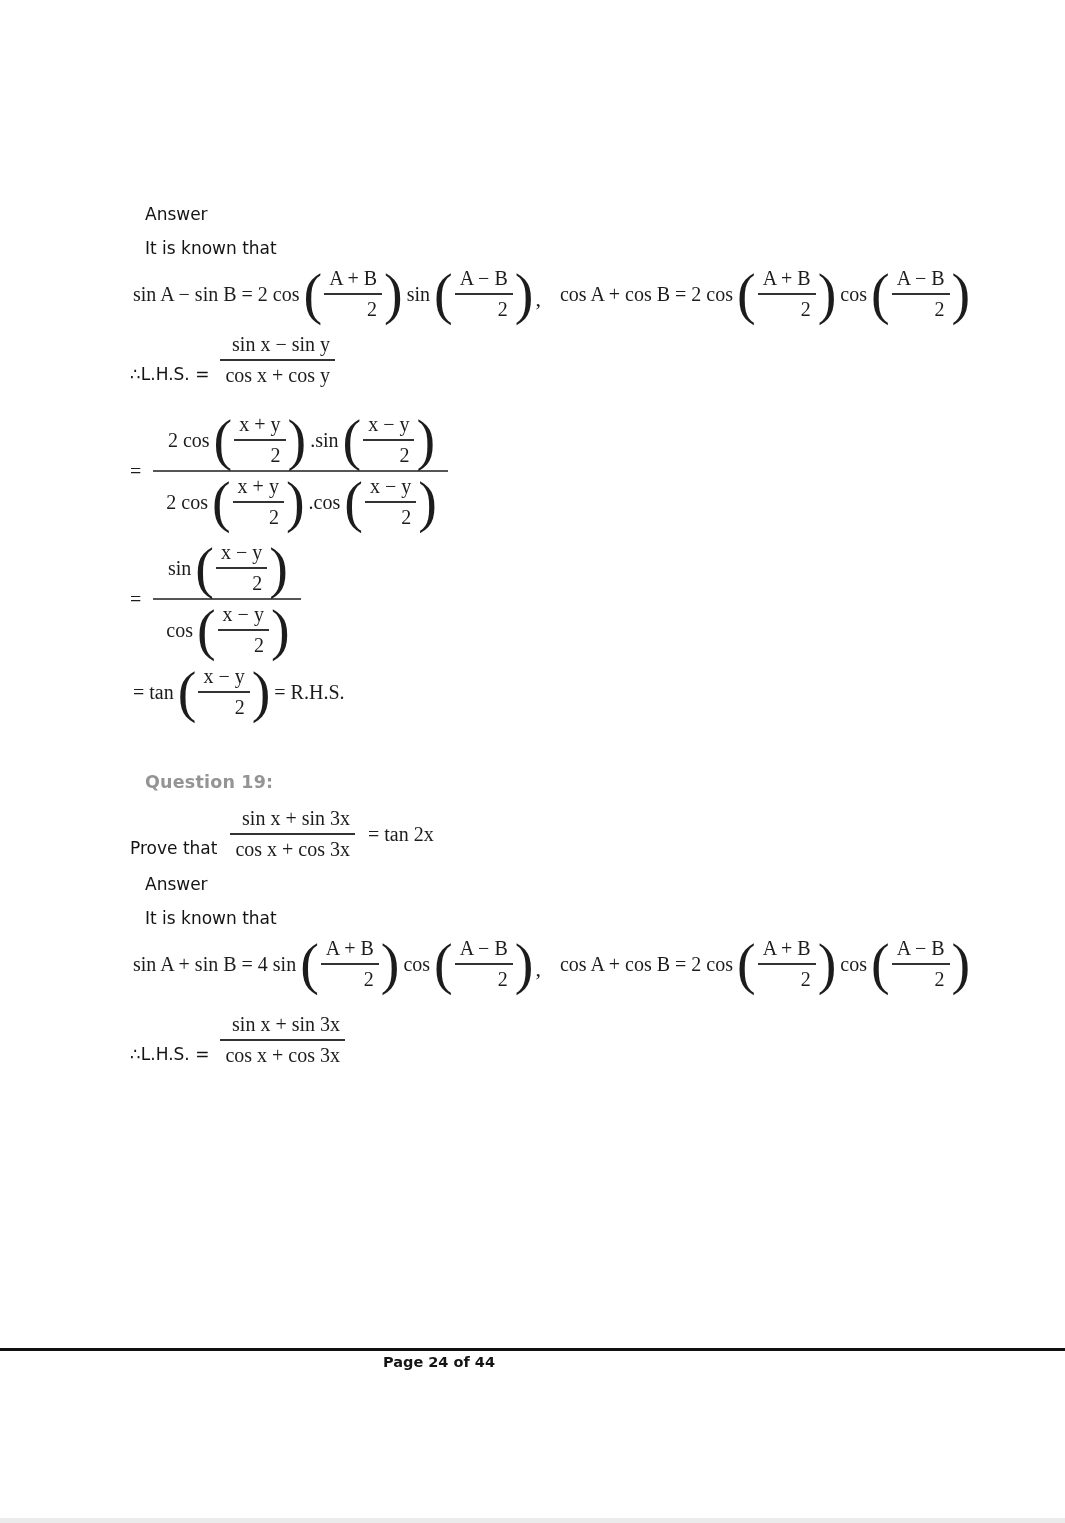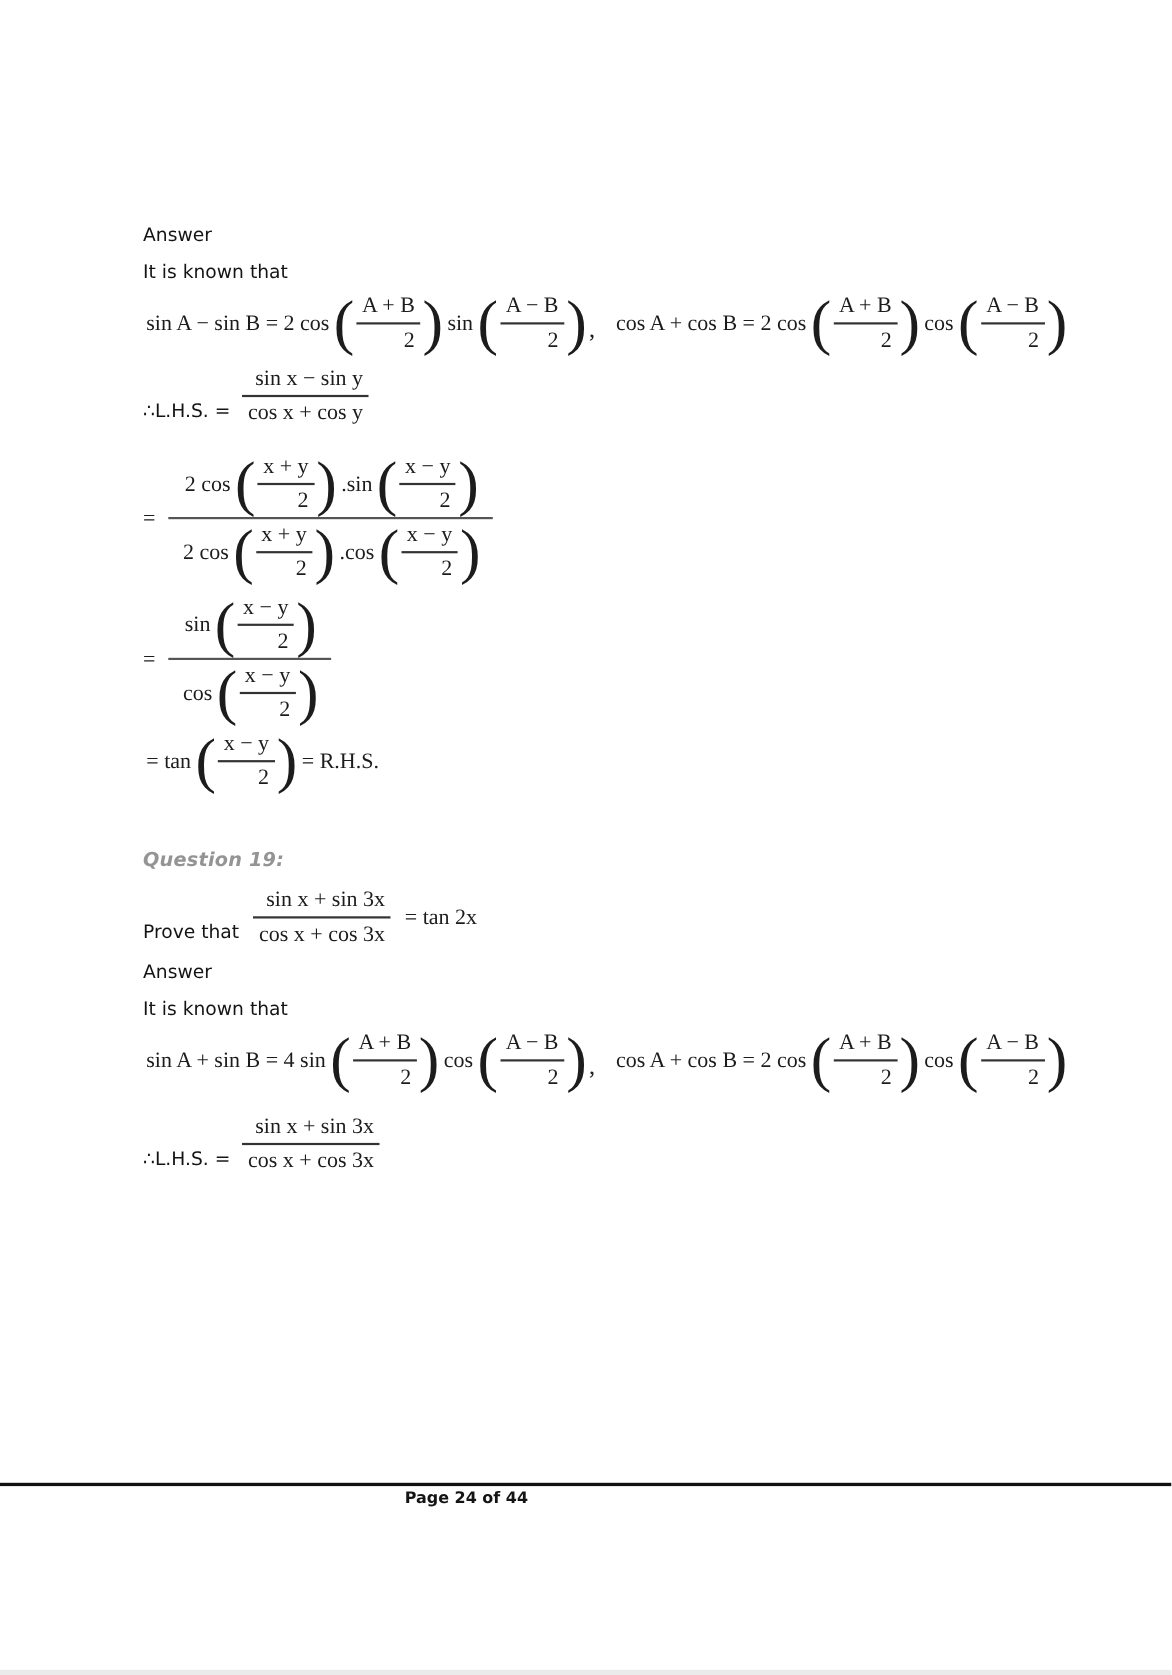--- a/index.html
+++ b/index.html
@@ -8,21 +8,21 @@
     position:relative;
     width:1065px; height:1523px;
     background:#ffffff;
     overflow:hidden;
     color:#141414;
   }
   .content{
     display:flex; flex-direction:column; align-items:flex-start;
     padding:182px 112px 0 130px;
   }
-  .sans{ font-family:"DejaVu Sans", sans-serif; font-size:17px; color:#141414; }
+  .sans{ font-family:"DejaVu Sans", sans-serif; font-size:17px; color:#141414;margin-left:15px; }
   .math{ font-family:"Liberation Serif", serif; font-size:20px; color:#1c1c1c; }
 
   .header{
     align-self:stretch;
     display:flex; justify-content:space-between; align-items:baseline;
     font-family:"DejaVu Sans", sans-serif; font-size:16.5px;
     border-bottom:2px solid #000;
     padding-bottom:7px;
   }
 
@@ -44,21 +44,21 @@
 
   .eq{ margin-right:6px; }
 
   .m-answer1{ margin-top:22px; }
   .m-known1{ margin-top:14px; }
   .m-identity1{ margin-top:8px; }
   .m-lhs1{ margin-top:10px; }
   .m-step2{ margin-top:24px; }
   .m-step3{ margin-top:10px; }
   .m-step4{ margin-top:6px;font-family:Liberation Serif, serif; }
-  .m-qtitle{ margin-top:52px;font-style:italic; }
+  .m-qtitle{ margin-top:52px; }
   .m-prove{ margin-top:14px; }
   .m-answer2{ margin-top:12px; }
   .m-known2{ margin-top:14px; }
   .m-identity2{ margin-top:8px; }
   .m-lhs2{ margin-top:20px; }
 
   .q-title{ font-weight:bold; font-size:17.5px; color:#949494; letter-spacing:0.2px; }
 
   .lhs-label{ align-self:flex-end; margin:0 10px 4px 0; }
   .prove-label{ align-self:flex-end; margin:0 12px 4px 0; }

